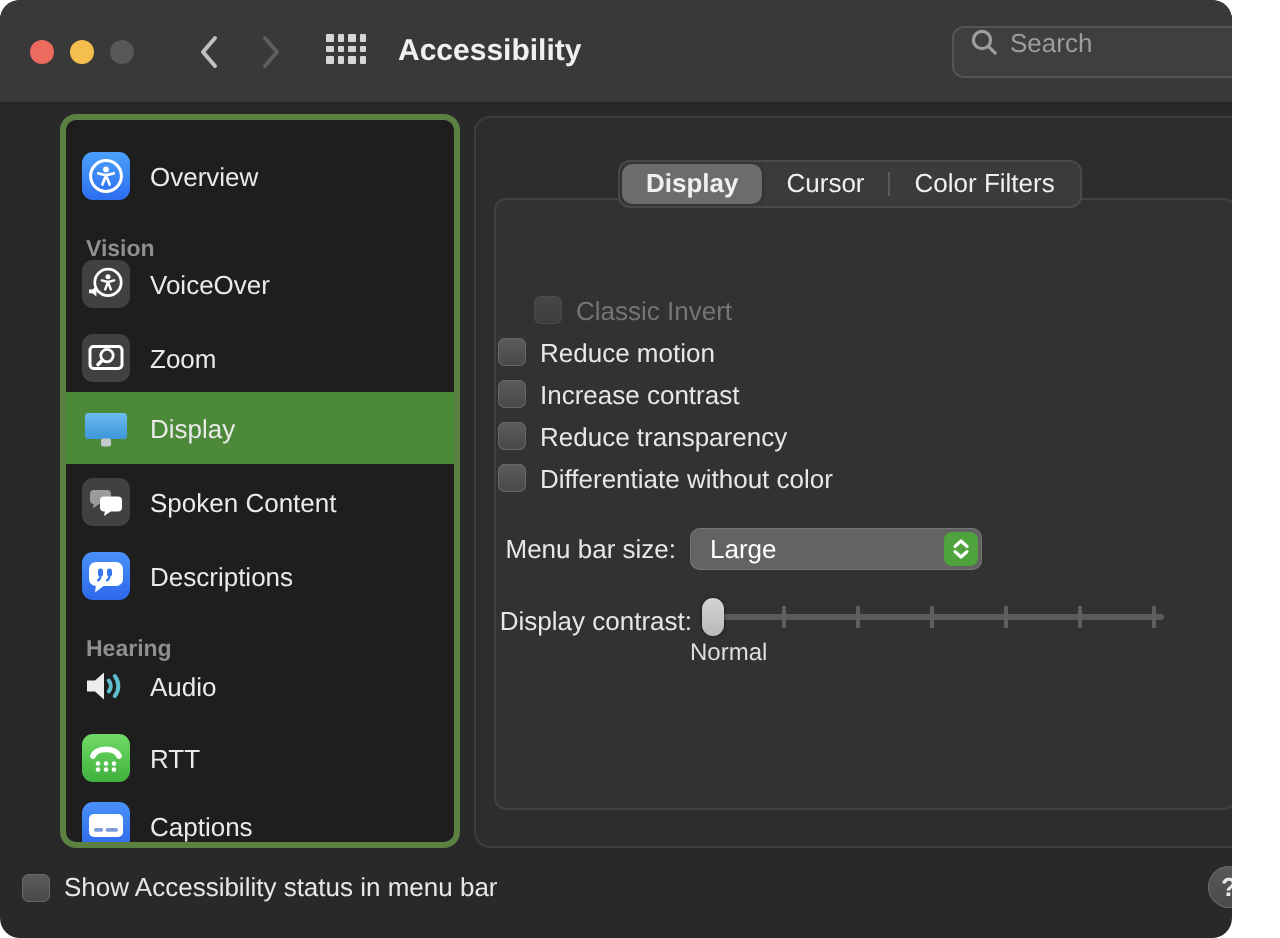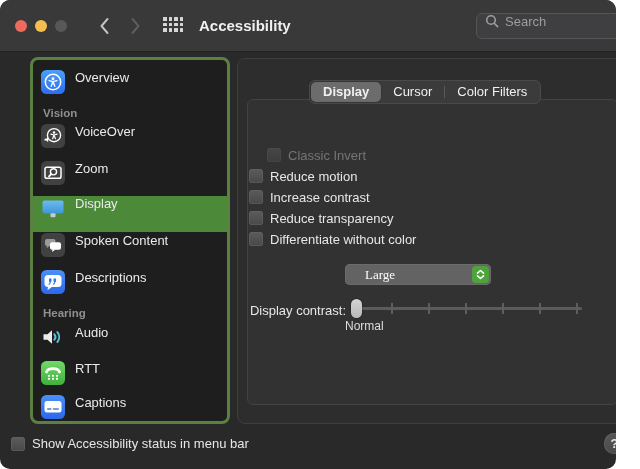--- a/index.html
+++ b/index.html
@@ -20,28 +20,28 @@
             grid-auto-rows:3.5px;gap:2px;}
   .gridicon span{background:#d6d6d6;border-radius:0.5px;}
   .wtitle{position:absolute;left:199px;top:0;height:51px;line-height:51px;font-size:15px;font-weight:700;color:#f0f0f0;}
   .search{position:absolute;left:476px;top:13px;width:150px;height:26px;box-sizing:border-box;
           background:#3f3f41;border:1px solid #555557;border-radius:6px;display:flex;align-items:flex-start;padding:0 8px;}
   .search .ph{color:#9d9d9d;font-size:13px;margin-left:6px;}
   
   .sidebar{position:absolute;left:30px;top:57px;width:200px;height:367px;box-sizing:border-box;
            background:var(--sidebar-bg,#1d1e1d);border:3px solid var(--focus-ring,#5a8142);
            border-radius:8px;overflow:hidden;}
-  .srow{position:absolute;left:0;right:0;height:36px;display:flex;}
+  .srow{position:absolute;left:0;right:0;height:36px;display:flex;align-items:center;}
   .srow.selected{background:var(--accent-green,#4c8939);}
   .tile{width:24px;height:24px;border-radius:5.5px;margin-left:8px;flex:0 0 auto;
         display:flex;align-items:center;justify-content:center;}
   .tile.dark{background:#414141;}
   .tile.none{background:transparent;}
   .slabel{margin-left:10px;font-size:13px;color:#eaeaea;}
-  .shead{position:absolute;left:10px;font-size:11.5px;font-weight:700;color:#8f8f8f;}
+  .shead{position:absolute;left:10px;font-size:11.5px;font-weight:700;color:#8f8f8f;margin-top:12px;}
   
   .panel{position:absolute;left:237px;top:58px;width:391px;height:366px;box-sizing:border-box;
          background:#2d2d2e;border:1px solid #3e3e3f;border-radius:8px;}
   .groupbox{position:absolute;left:247px;top:99px;width:371px;height:306px;box-sizing:border-box;
             background:#323233;border:1px solid #424243;border-radius:6px;}
   .segments{position:absolute;left:309px;top:80px;height:22px;display:flex;align-items:center;
             background:#3b3b3c;border:1px solid #4a4a4b;border-radius:6px;padding:0 1px;}
   .seg{height:20px;line-height:20px;padding:0 12px;font-size:13px;color:#f0f0f0;border-radius:5px;}
   .seg.selected{background:#6c6c6d;font-weight:700;box-shadow:0 0 2px rgba(0,0,0,.4);}
   .segdiv{width:1px;height:12px;background:#5a5a5a;}
@@ -49,21 +49,21 @@
   .cbrow{position:absolute;display:flex;align-items:center;height:16px;}
   .cb{width:14px;height:14px;border-radius:3.5px;background:linear-gradient(#5c5c5c,#484848);
       box-shadow:inset 0 0 0 0.5px #666;flex:0 0 auto;}
   .cblabel{margin-left:7px;font-size:13px;color:#e7e7e7;white-space:nowrap;}
   .cbrow.disabled .cb{opacity:.5;}
   .cbrow.disabled .cblabel{color:#757575;}
   .fieldlabel{position:absolute;font-size:13px;color:#e7e7e7;text-align:right;}
   
   .popup{position:absolute;left:345px;top:264px;width:146px;height:21px;background:#636364;
          border-radius:5px;display:flex;align-items:center;box-shadow:inset 0 0 0 0.5px #747475;}
-  .popup-value{margin-left:20px;font-size:13px;color:#fff;flex:1;font-family:Liberation Serif, serif;}
+  .popup-value{margin-left:10px;font-size:13px;color:#fff;flex:1;}
   .stepper{width:17px;height:17px;margin-right:2px;border-radius:4px;background:var(--popup-green,#4fa33c);
            display:flex;align-items:center;justify-content:center;}
   
   .slider{position:absolute;left:350px;top:298px;width:234px;height:22px;}
   .track{position:absolute;left:2px;right:2px;top:9px;height:3px;background:#5b5b5b;border-radius:2px;}
   .tick{position:absolute;top:5px;width:1.5px;height:11px;background:#5e5e5e;}
   .thumb{position:absolute;left:1px;top:1px;width:11px;height:19px;border-radius:5.5px;
          background:linear-gradient(#d4d4d4,#b9b9b9);box-shadow:0 0 2px rgba(0,0,0,.5);}
   .sliderlabel{position:absolute;font-size:12px;color:#dedede;}
   
@@ -262,20 +262,21 @@
   </div>
   <div class="cbrow" style="left:249px;top:189px">
     <span class="cb"></span>
     <span class="cblabel">Increase contrast</span>
   </div>
   <div class="cbrow" style="left:249px;top:231px">
     <span class="cb"></span>
     <span class="cblabel">Differentiate without color</span>
   </div>
 
+  <div class="fieldlabel" style="left:237px;top:267px;width:101px">Menu bar size:</div>
   <div class="popup">
     <span class="popup-value">Large</span>
     <span class="stepper">
       <svg width="13" height="13" viewBox="0 0 13 13">
         <path d="M3.5 5.2 L6.5 2.5 L9.5 5.2" fill="none" stroke="#fff" stroke-width="1.6" stroke-linecap="round" stroke-linejoin="round"></path>
         <path d="M3.5 7.8 L6.5 10.5 L9.5 7.8" fill="none" stroke="#fff" stroke-width="1.6" stroke-linecap="round" stroke-linejoin="round"></path>
       </svg>
     </span>
   </div>
 

